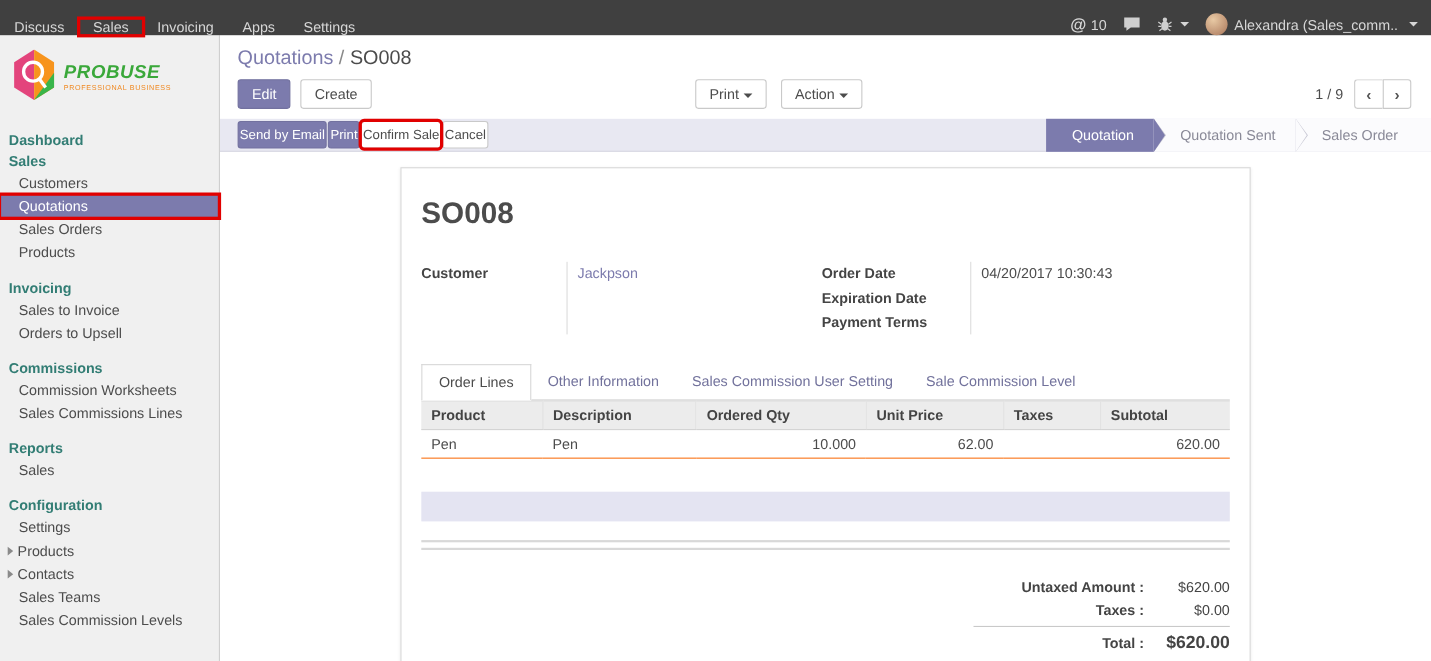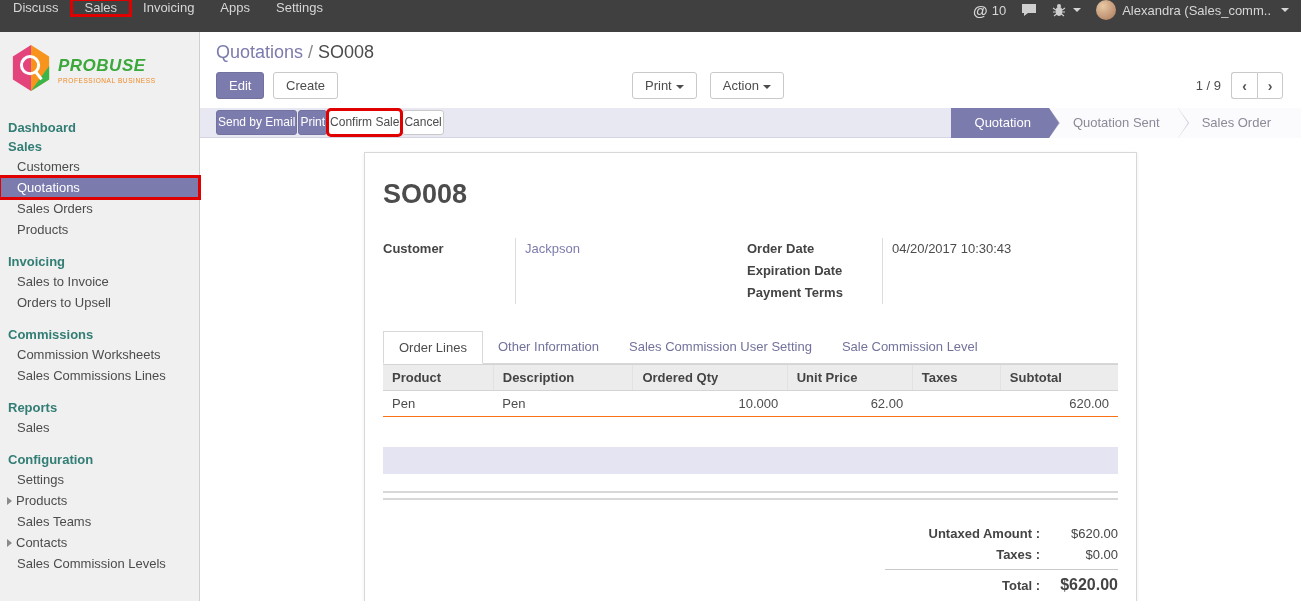--- a/index.html
+++ b/index.html
@@ -5,21 +5,21 @@
   * { box-sizing: border-box; margin: 0; padding: 0; }
   html,body { width:1301px; height:601px; overflow:hidden; background:#fff;
               font-family:"Liberation Sans", sans-serif; font-size:13px; color:#4c4c4c; }
   button { font-family:"Liberation Sans", sans-serif; cursor:pointer; }
 
   
   .annot-red { outline:3px solid #e10000; outline-offset:-1px; z-index:50; }
 
   
   .topbar { position:absolute; top:0; left:0; width:1301px; height:32px; background:#404040;
-            display:flex; align-items:flex-start; color:#d6d6d6; z-index:20; }
+            display:flex; align-items:flex-end; color:#d6d6d6; z-index:20; }
   .menu-item { display:flex; align-items:center; padding:0 13px; font-size:13px; position:relative; }
   .topbar-right { margin-left:auto; display:flex; align-items:center; gap:15px; padding-right:12px; }
   .activities { display:flex; align-items:center; gap:4px; }
   .at-icon { font-size:15px; font-weight:bold; }
   .tb-icon { display:flex; align-items:center; gap:3px; }
   .user-menu { display:flex; align-items:center; gap:6px; }
   .avatar { width:20px; height:20px; border-radius:50%;
             background:radial-gradient(circle at 35% 30%, #e8c9a4, #a9765a); display:inline-block; }
   .caret { display:inline-block; width:0; height:0; border-left:4px solid transparent;
            border-right:4px solid transparent; border-top:4px solid currentColor;
@@ -193,24 +193,24 @@
   <div class="side-item">Sales Commissions Lines</div>
 
   <div class="side-heading">Reports</div>
   <div class="side-item">Sales</div>
 
   <div class="side-heading">Configuration</div>
   <div class="side-item">Settings</div>
   <div class="side-item">
     <span class="tri-right"></span><span>Products</span>
   </div>
-  <div class="side-item">Sales Teams</div>
   <div class="side-item">
     <span class="tri-right"></span><span>Contacts</span>
   </div>
+  <div class="side-item">Sales Teams</div>
   <div class="side-item">Sales Commission Levels</div>
 </div>
 
 <div class="main">
   <div class="cp">
     <div class="breadcrumb">
       <span class="bc-link">Quotations</span><span class="bc-sep">/</span><span class="bc-cur">SO008</span>
     </div>
     <div class="cp-row">
       <button class="btn primary">Edit</button>

